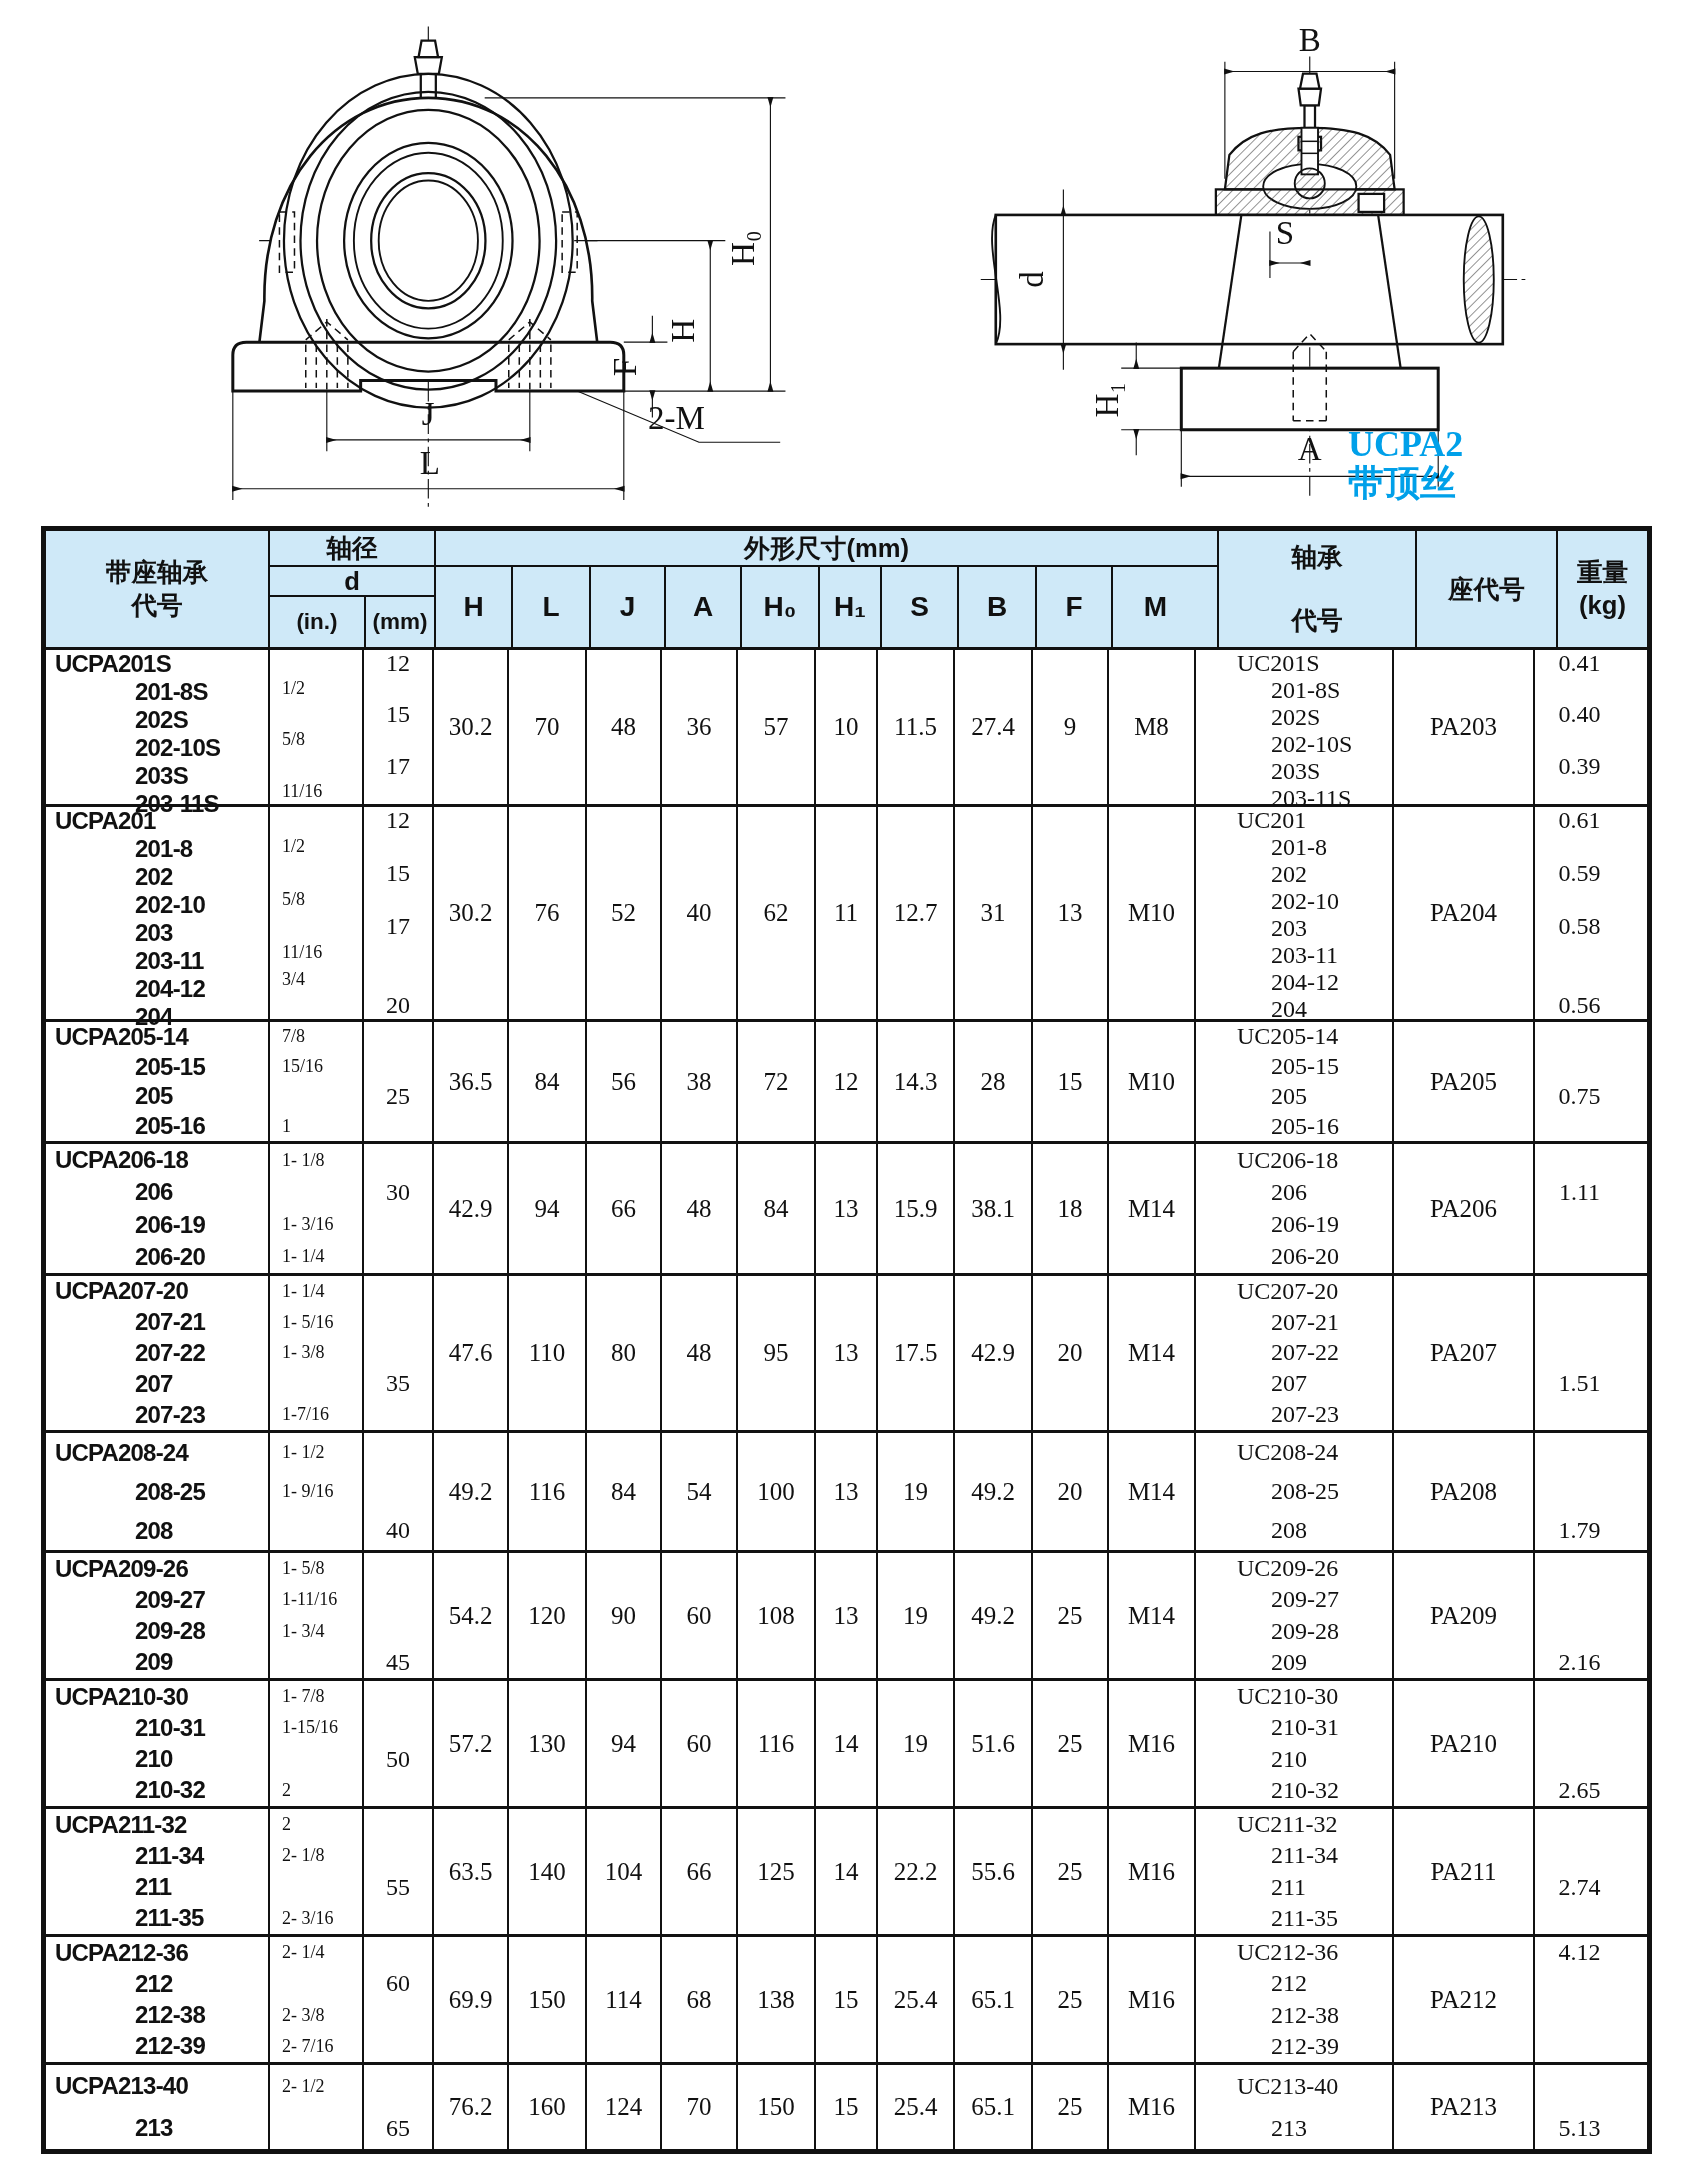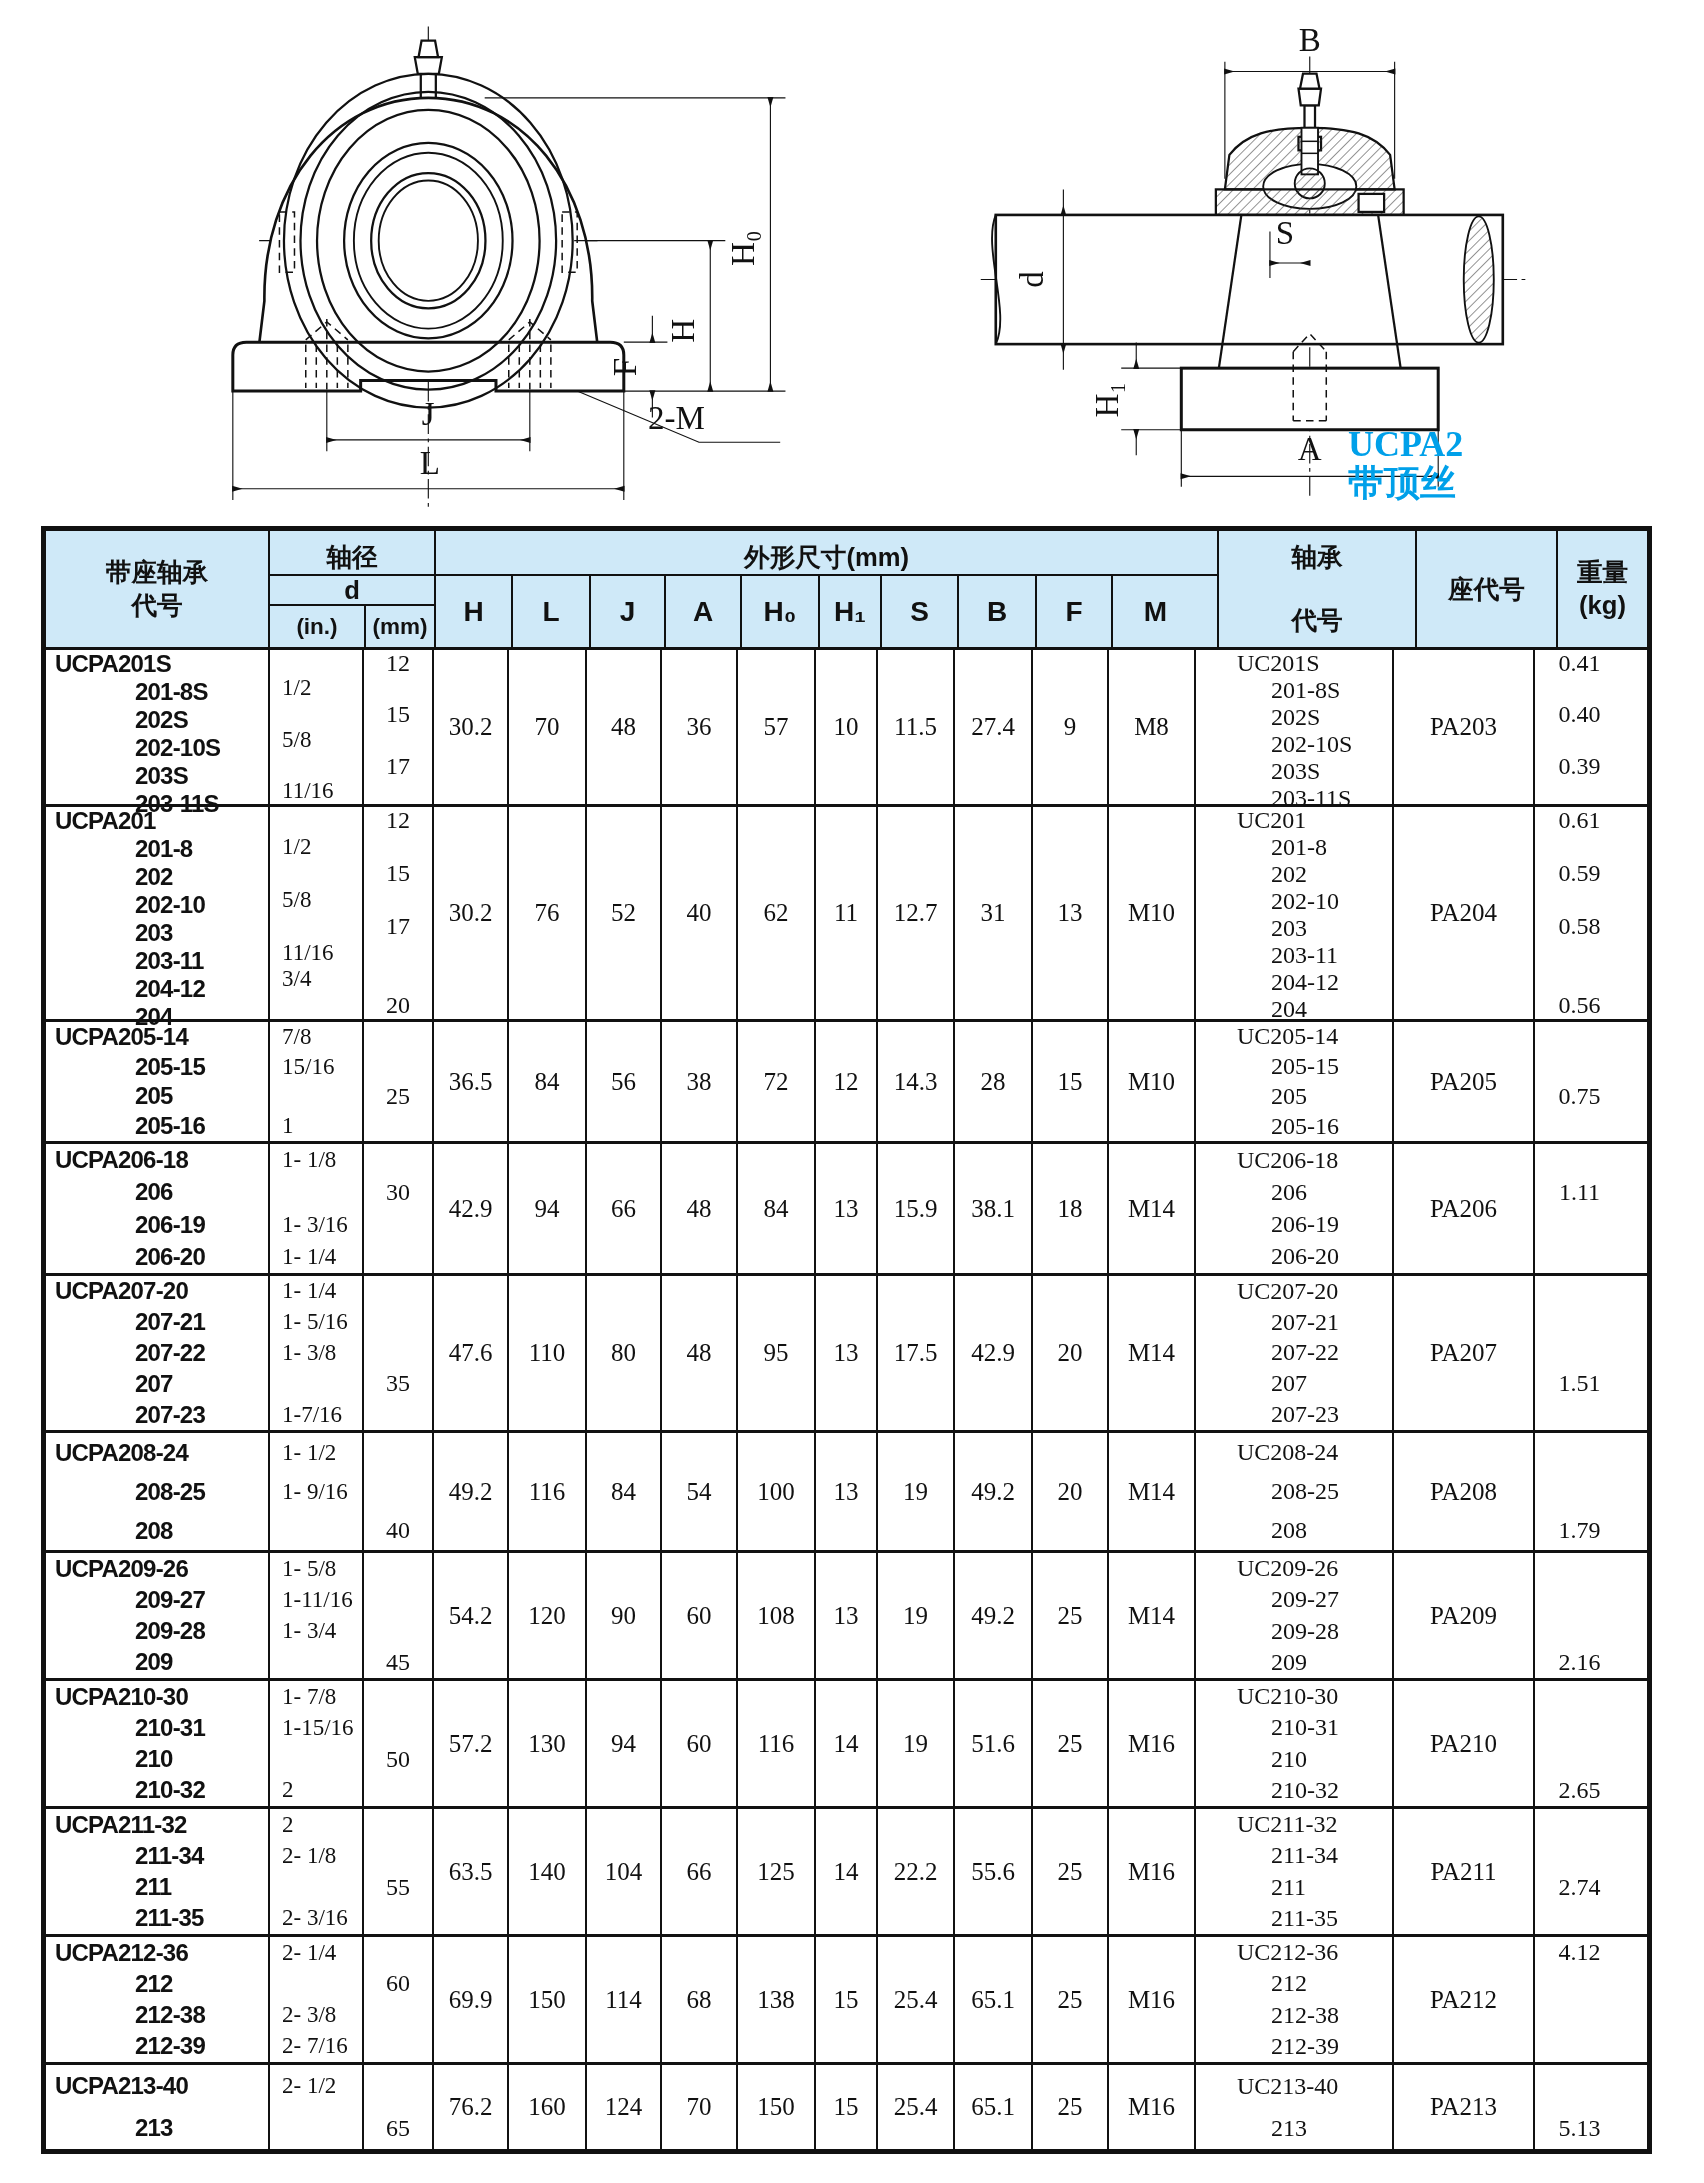--- a/index.html
+++ b/index.html
@@ -13,42 +13,42 @@
   
   #spec-table{position:absolute;left:41px;top:526px;border:5.3px solid #111;background:#fff;}
   .thead{display:flex;height:116px;background:#cfe9f8;border-bottom:3.8px solid #111;
          font-weight:bold;font-size:25.6px;}
   .trow{display:flex;background:#fff;}
   .trow + .trow{border-top:3.8px solid #111;}
   .cell{border-left:2.3px solid #111;box-sizing:border-box;height:100%;}
   .thead > .cell:first-child, .trow > .cell:first-child{border-left:none;}
   .hc-center{display:flex;flex-direction:column;align-items:center;justify-content:center;text-align:center;line-height:33px;}
   .hgroup{display:flex;flex-direction:column;border-left:2.3px solid #111;box-sizing:border-box;}
-  .tier1{height:36px;display:flex;align-items:center;justify-content:center;border-bottom:2.3px solid #111;box-sizing:border-box;margin-top:9px;}
+  .tier1{height:36px;display:flex;align-items:center;justify-content:center;border-bottom:2.3px solid #111;box-sizing:border-box;}
   .tier2{height:30px;display:flex;align-items:center;justify-content:center;border-bottom:2.3px solid #111;box-sizing:border-box;}
   .tier3{flex:1;display:flex;}
   .tier3 > div{display:flex;align-items:center;justify-content:center;box-sizing:border-box;font-size:22.5px;}
   .tier3 > div + div{border-left:2.3px solid #111;}
   .letters{flex:1;display:flex;}
   .letters > div{display:flex;align-items:center;justify-content:center;box-sizing:border-box;
                  font-size:28px;font-weight:600;}
   .letters > div + div{border-left:2.3px solid #111;}
   
   .w-code{width:222px;} .w-in{width:94px;} .w-mm{width:70px;}
   .w-H{width:75px;} .w-L{width:78px;} .w-J{width:75px;} .w-A{width:76px;}
   .w-H0{width:78px;} .w-H1{width:62px;} .w-S{width:77px;} .w-B{width:78px;}
   .w-F{width:76px;} .w-M{width:87px;} .w-bc{width:198px;gap:30px;} .w-hc{width:141px;} .w-wt{width:91px;}
   
   .lines{display:flex;flex-direction:column;height:100%;}
   .lines > div{flex:1;display:flex;align-items:center;white-space:pre;}
   .codecell .lines > div{justify-content:flex-start;padding-left:89px;
       font-weight:bold;font-size:24px;letter-spacing:-0.8px;}
   .codecell .lines > div.first{padding-left:9px;}
   .incell .lines > div{justify-content:flex-start;padding-left:12px;
-      font-family:"Liberation Serif","DejaVu Serif",serif;font-size:23px;}
+      font-family:"Liberation Serif","DejaVu Serif",serif;font-size:18px;}
   .mmcell .lines > div, .wtcell .lines > div{justify-content:center;
       font-family:"Liberation Serif","DejaVu Serif",serif;font-size:24px;}
   .bccell .lines > div{justify-content:flex-start;padding-left:75px;
       font-family:"Liberation Serif","DejaVu Serif",serif;font-size:24px;}
   .bccell .lines > div.first{padding-left:41px;}
   .valcell{display:flex;align-items:center;justify-content:center;
       font-family:"Liberation Serif","DejaVu Serif",serif;font-size:25px;}
 </style>
 </head>
 <body>

